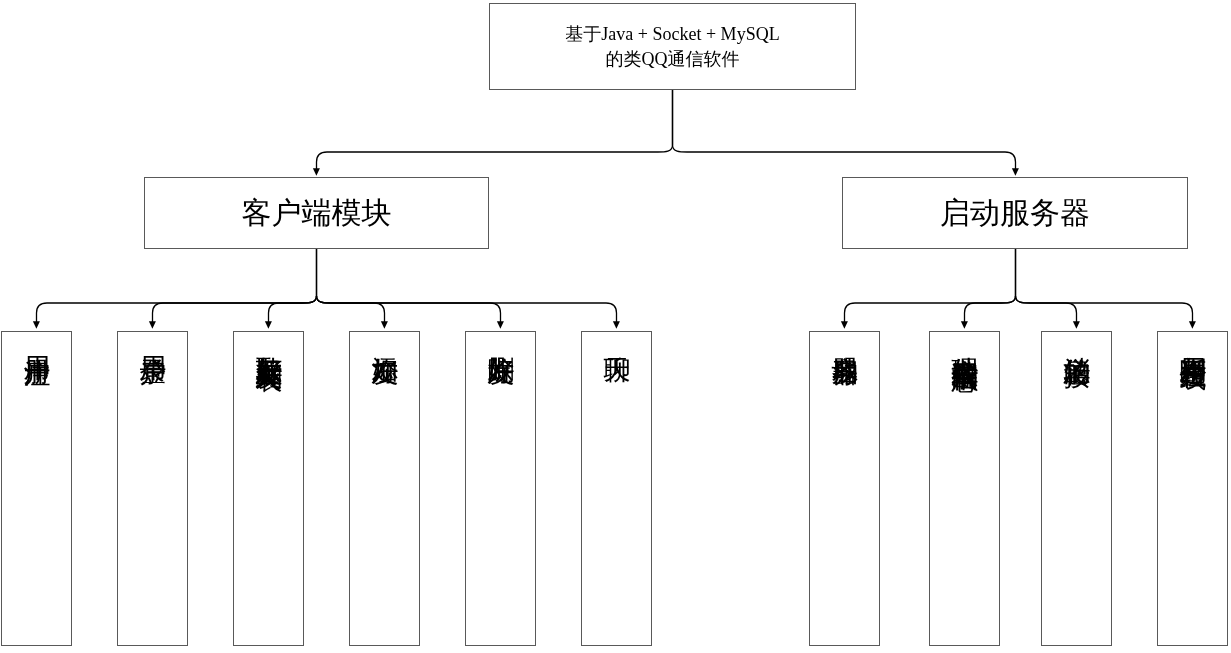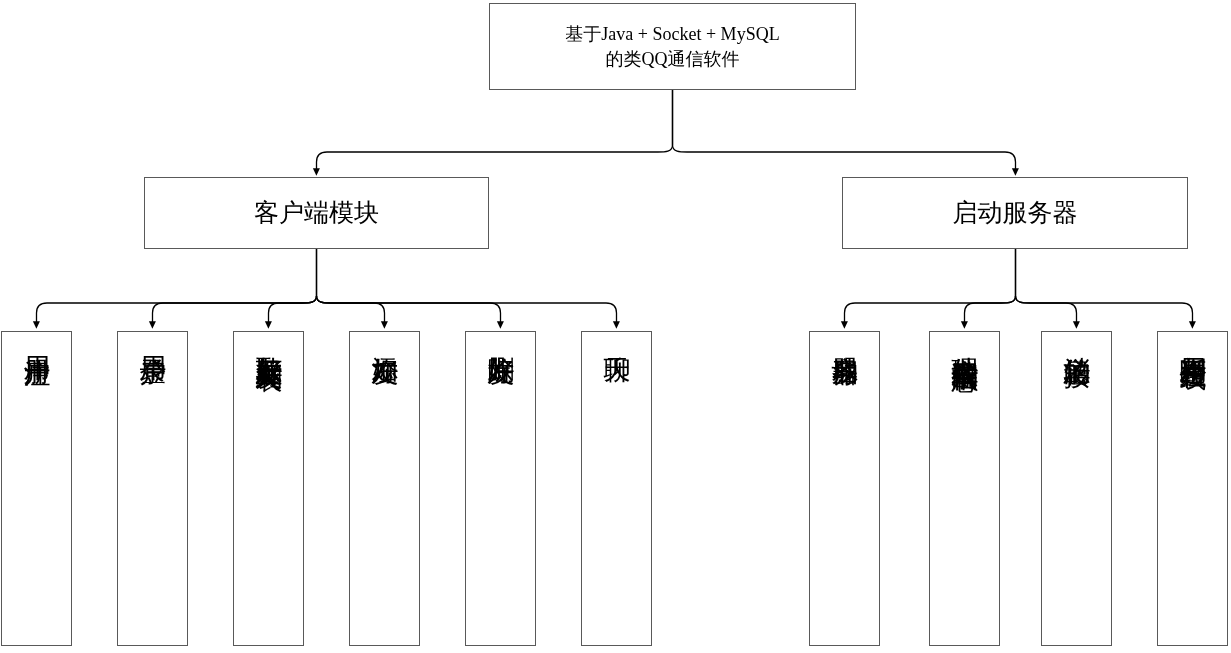--- a/index.html
+++ b/index.html
@@ -54,21 +54,21 @@
     font-size: 18px;
     line-height: 1.35;
     font-family: Liberation Serif, serif;
   }
   
   .node-l2 {
     top: 177px;
     height: 72px;
   }
   .node-l2 .node-label {
-    font-size: 25px;
+    font-size: 30px;
     text-align: right;
   }
   .node-client { left: 144px; width: 345px; }
   .node-server { left: 842px; width: 346px; }
 
   
   .node-leaf {
     top: 331px;
     height: 315px;
     align-items: flex-start;

